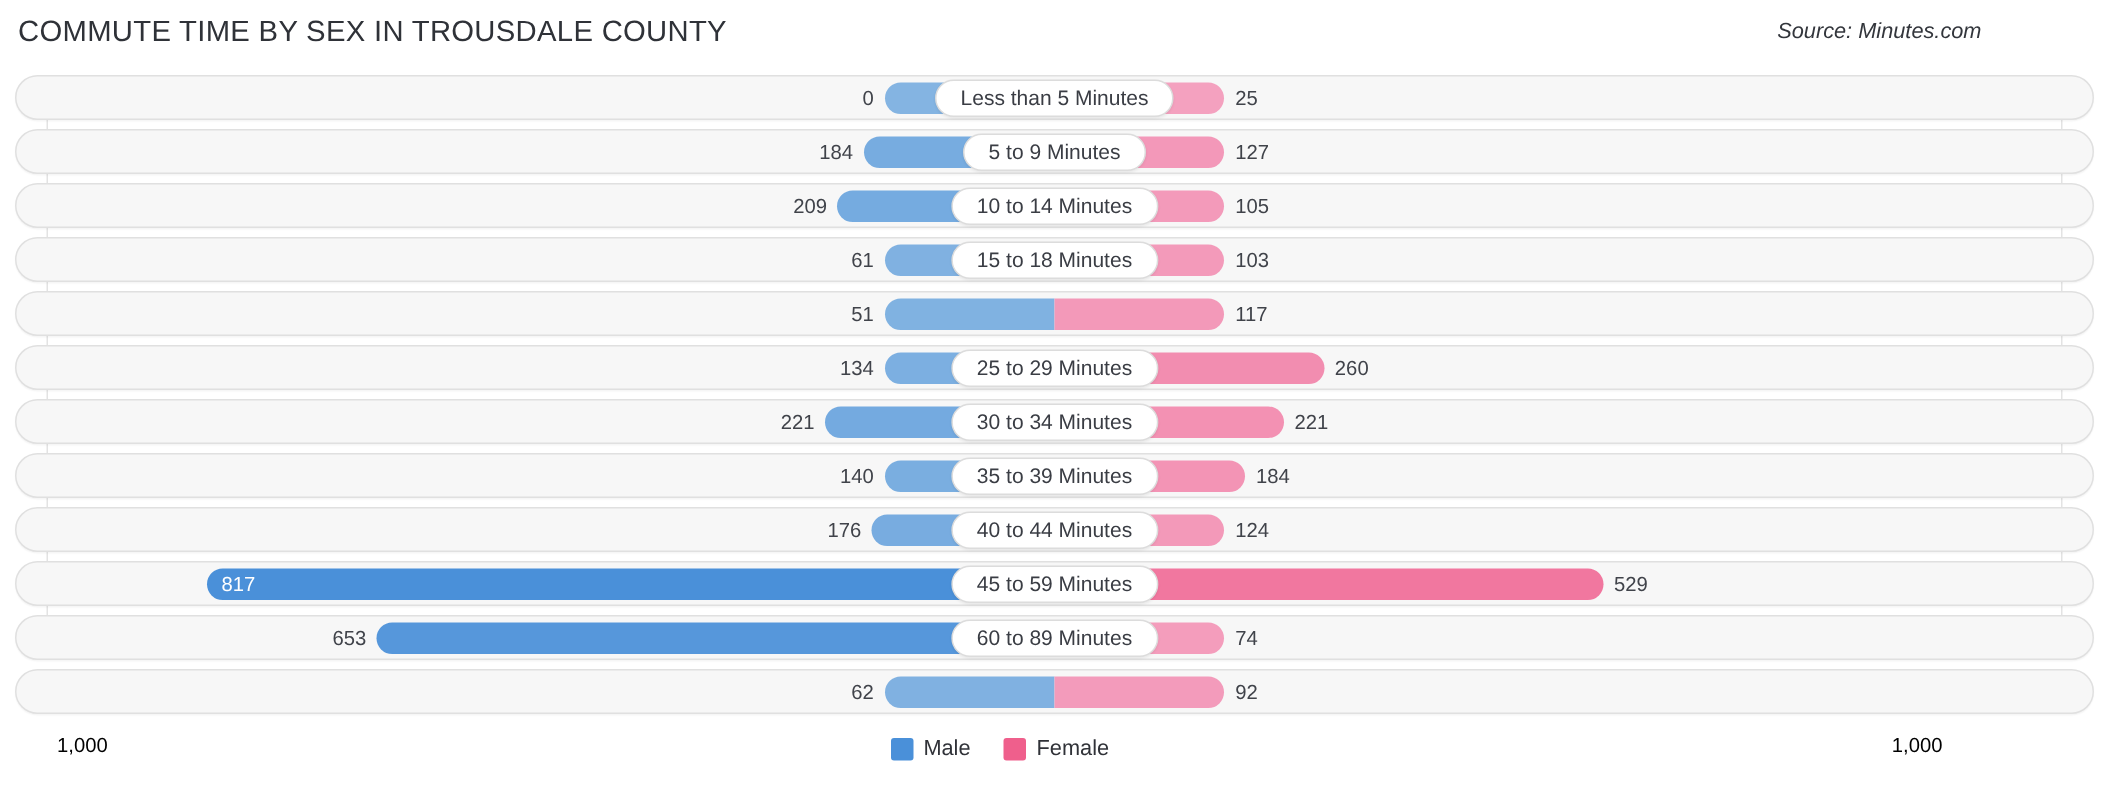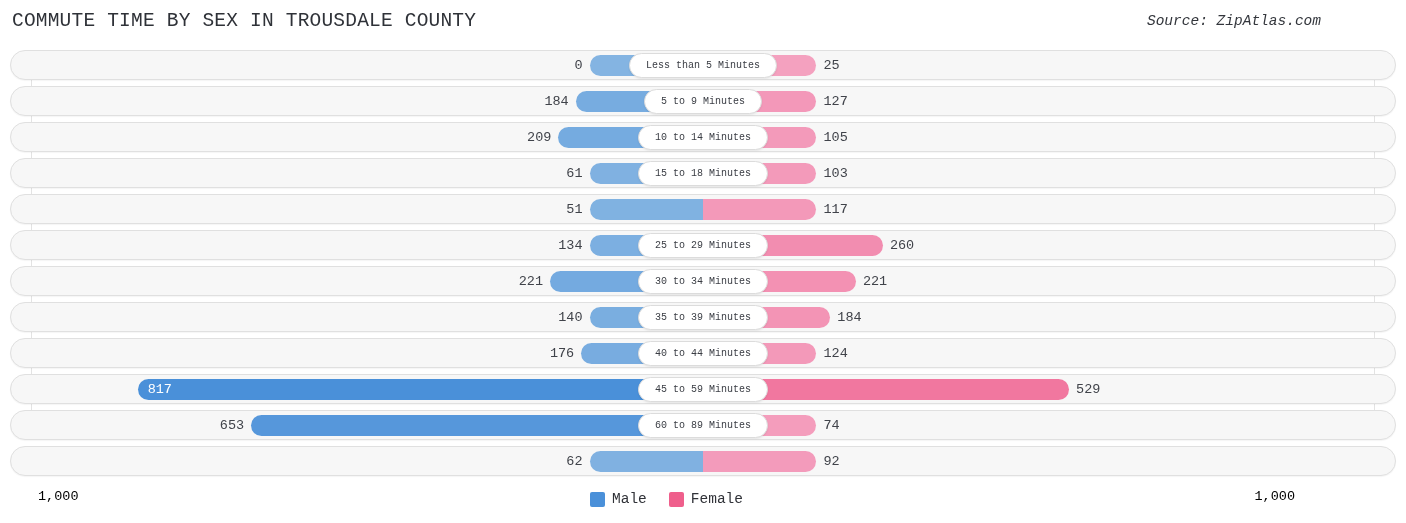--- a/index.html
+++ b/index.html
@@ -8,21 +8,20 @@
     width: 1406px; height: 523px;
     background: #ffffff;
     font-family: "Liberation Sans", sans-serif;
     overflow: hidden;
   }
   #page {
     position: relative;
     width: 1333px;
     height: 523px;
     background: #ffffff;
-    font-family: Liberation Mono, monospace;
   }
 
   
   .header {
     position: absolute;
     top: 0; left: 0; right: 0;
     height: 44px;
   }
   .chart-title {
     position: absolute;
@@ -113,21 +112,21 @@
     position: absolute;
     left: 50%;
     top: 2px;
     transform: translateX(-50%);
     height: 25px;
     line-height: 23px;
     padding: 0 16px;
     background: #ffffff;
     border: 1px solid #dcdcdc;
     border-radius: 13px;
-    font-size: 10px;
+    font-size: 14px;
     color: #3a3d44;
     white-space: nowrap;
     box-shadow: 0 1px 2px rgba(0,0,0,.07);
     z-index: 5;
   }
 
   
   .footer {
     position: absolute;
     left: 0; right: 0;
@@ -167,21 +166,21 @@
   .swatch.male   { background: #4a90d9; }
   .swatch.female { background: #ef5f8c; }
 </style>
 </head>
 <body>
 
 <div id="page">
 
   <div class="header">
     <div class="chart-title">COMMUTE TIME BY SEX IN TROUSDALE COUNTY</div>
-    <div class="source-note">Source: ZipAtlas.com</div>
+    <div class="source-note">Source: Minutes.com</div>
   </div>
 
   <div class="plot">
     <div class="gridline left"></div>
     <div class="gridline right"></div>
     <div class="rows" id="rows">
         <div class="row">
           <div class="row-inner">
             <div class="bar male zero" style="width: 8.2%; background: rgb(132, 180, 226);"></div>
             <div class="val male" style="right: calc(58.2% + 7px);">0</div>

